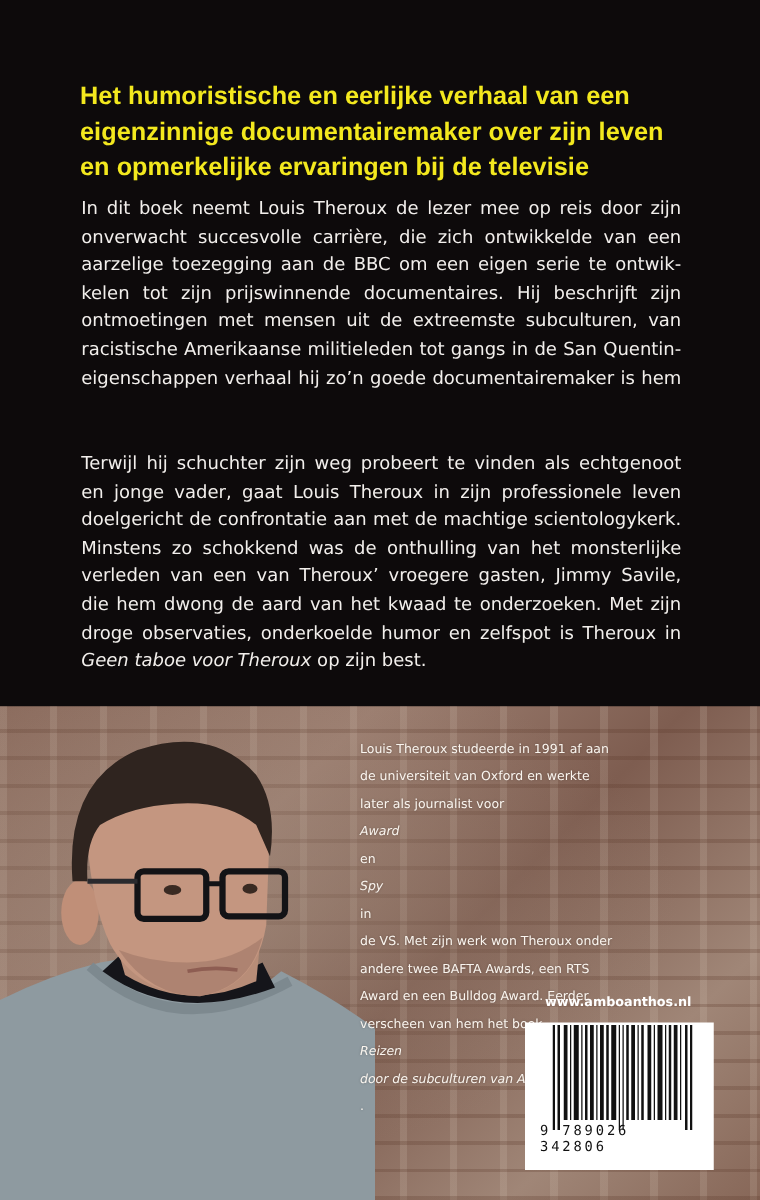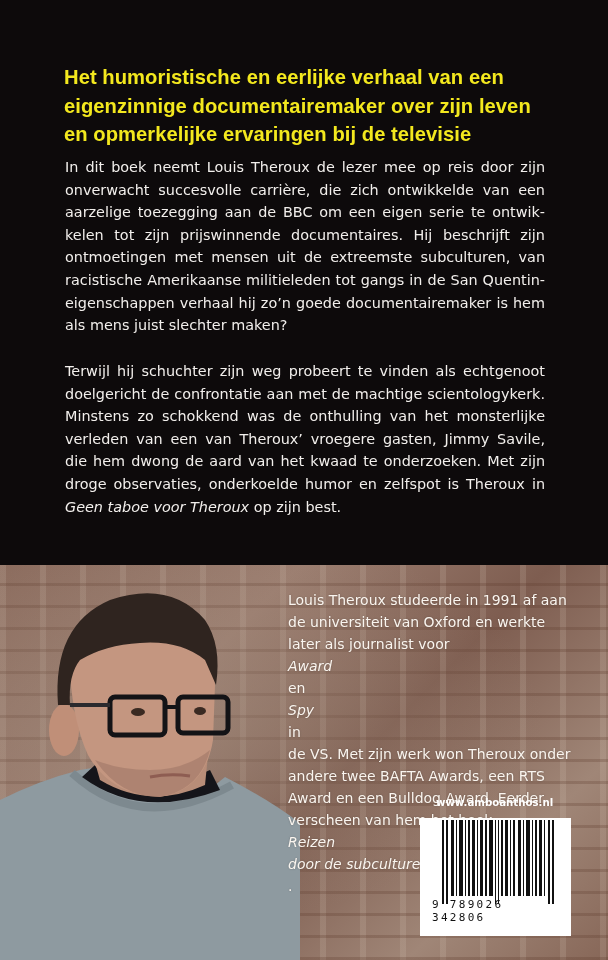--- a/index.html
+++ b/index.html
@@ -14,21 +14,21 @@
   .p1 { top:141px;margin-top:15px; }
   .p2 { top:360px; }
   .photo { position:absolute; left:0; top:565px; width:608px; height:395px; overflow:hidden;
     background:
       radial-gradient(ellipse at 30% 40%, rgba(160,140,125,0.5), transparent 60%),
       repeating-linear-gradient(0deg, rgba(90,55,40,0.25) 0 3px, transparent 3px 22px),
       repeating-linear-gradient(90deg, rgba(215,200,185,0.18) 0 6px, transparent 6px 40px),
       linear-gradient(135deg, #8b6b5d 0%, #9c7e70 30%, #7e5d50 55%, #a08677 80%, #876758 100%);
   }
   .person { position:absolute; left:0; top:0; width:300px; height:395px; }
-  .bio { position:absolute; left:288px; top:24px; width:300px; color:#faf5ef; font-family:"DejaVu Sans", sans-serif; font-size:14px; line-height:22px; text-shadow:0 0 2px rgba(0,0,0,0.25); }
+  .bio { position:absolute; left:288px; top:24px; width:300px; color:#faf5ef; font-family:"DejaVu Sans", sans-serif; font-size:10px; line-height:22px; text-shadow:0 0 2px rgba(0,0,0,0.25); }
   .bio span { display:block; white-space:nowrap; }
   .url { position:absolute; left:436px; top:232px; color:#ffffff; font-family:"DejaVu Sans", sans-serif; font-weight:bold; font-size:10.2px; }
   .barcode { position:absolute; left:420px; top:253px; width:151px; height:118px; background:#ffffff; }
   .bars { position:absolute; left:22px; top:2px; width:112px; height:84px; }
   .isbn { position:absolute; left:12px; top:80px; width:132px; color:#111; font-family:"DejaVu Sans Mono", monospace; font-size:11px; letter-spacing:2.3px; background:transparent; }
 </style>
 </head>
 <body>
 
 <div class="top">
@@ -39,25 +39,25 @@
   </div>
 
   <div class="body p1">
     <span class="line">In dit boek neemt Louis Theroux de lezer mee op reis door zijn</span>
     <span class="line">onverwacht succesvolle carrière, die zich ontwikkelde van een</span>
     <span class="line">aarzelige toezegging aan de BBC om een eigen serie te ontwik-</span>
     <span class="line">kelen tot zijn prijswinnende documentaires. Hij beschrijft zijn</span>
     <span class="line">ontmoetingen met mensen uit de extreemste subculturen, van</span>
     <span class="line">racistische Amerikaanse militieleden tot gangs in de San Quentin-</span>
     <span class="line">eigenschappen verhaal hij zo’n goede documentairemaker is hem</span>
-    <span class="line last">als mens juist slechter maken?</span>
   </div>
 
   <div class="body p2">
     <span class="line">Terwijl hij schuchter zijn weg probeert te vinden als echtgenoot</span>
+    <span class="line">en jonge vader, gaat Louis Theroux in zijn professionele leven</span>
     <span class="line">doelgericht de confrontatie aan met de machtige scientologykerk.</span>
     <span class="line">Minstens zo schokkend was de onthulling van het monsterlijke</span>
     <span class="line">verleden van een van Theroux’ vroegere gasten, Jimmy Savile,</span>
     <span class="line">die hem dwong de aard van het kwaad te onderzoeken. Met zijn</span>
     <span class="line">droge observaties, onderkoelde humor en zelfspot is Theroux in</span>
     <span class="line last"><i>Geen taboe voor Theroux</i><span> op zijn best.</span></span>
   </div>
 </div>
 
 <div class="photo">

